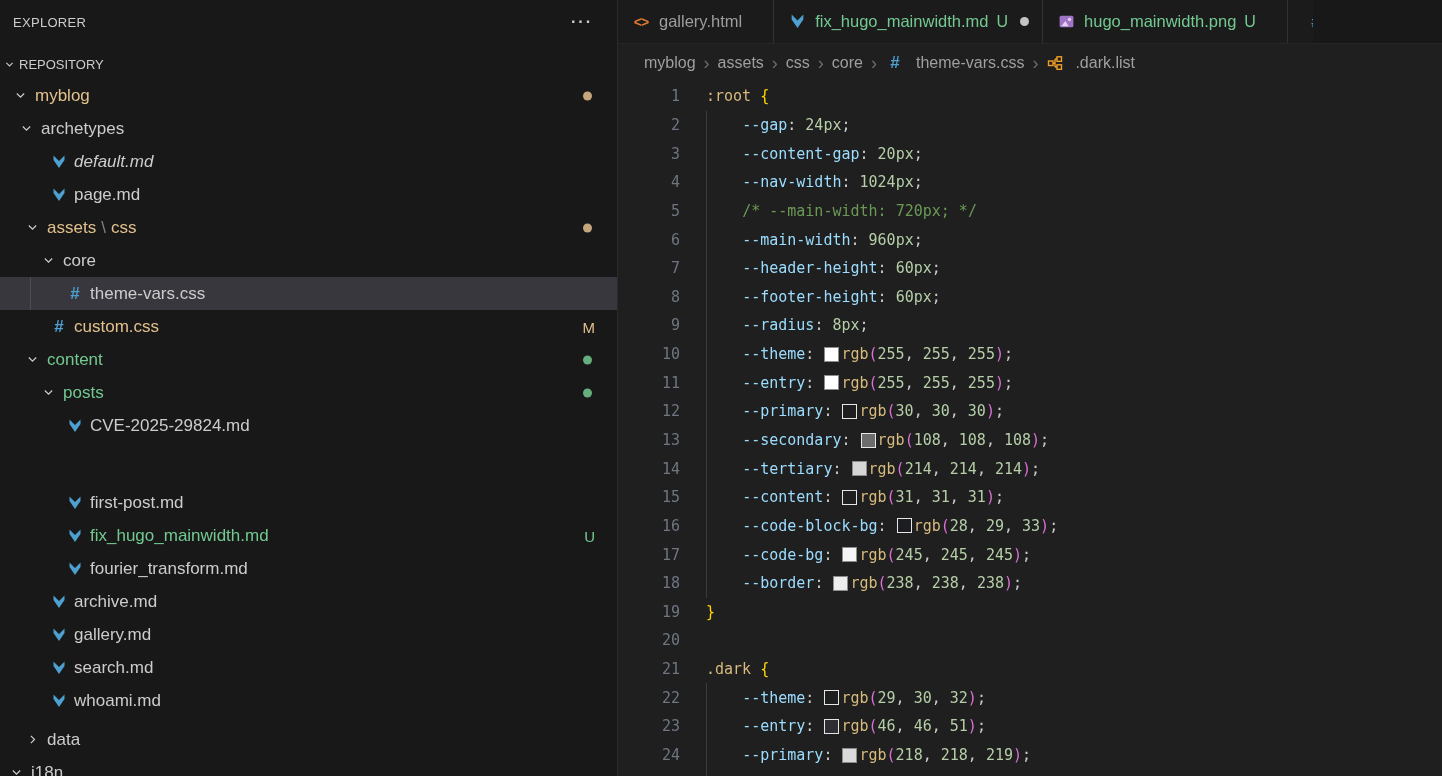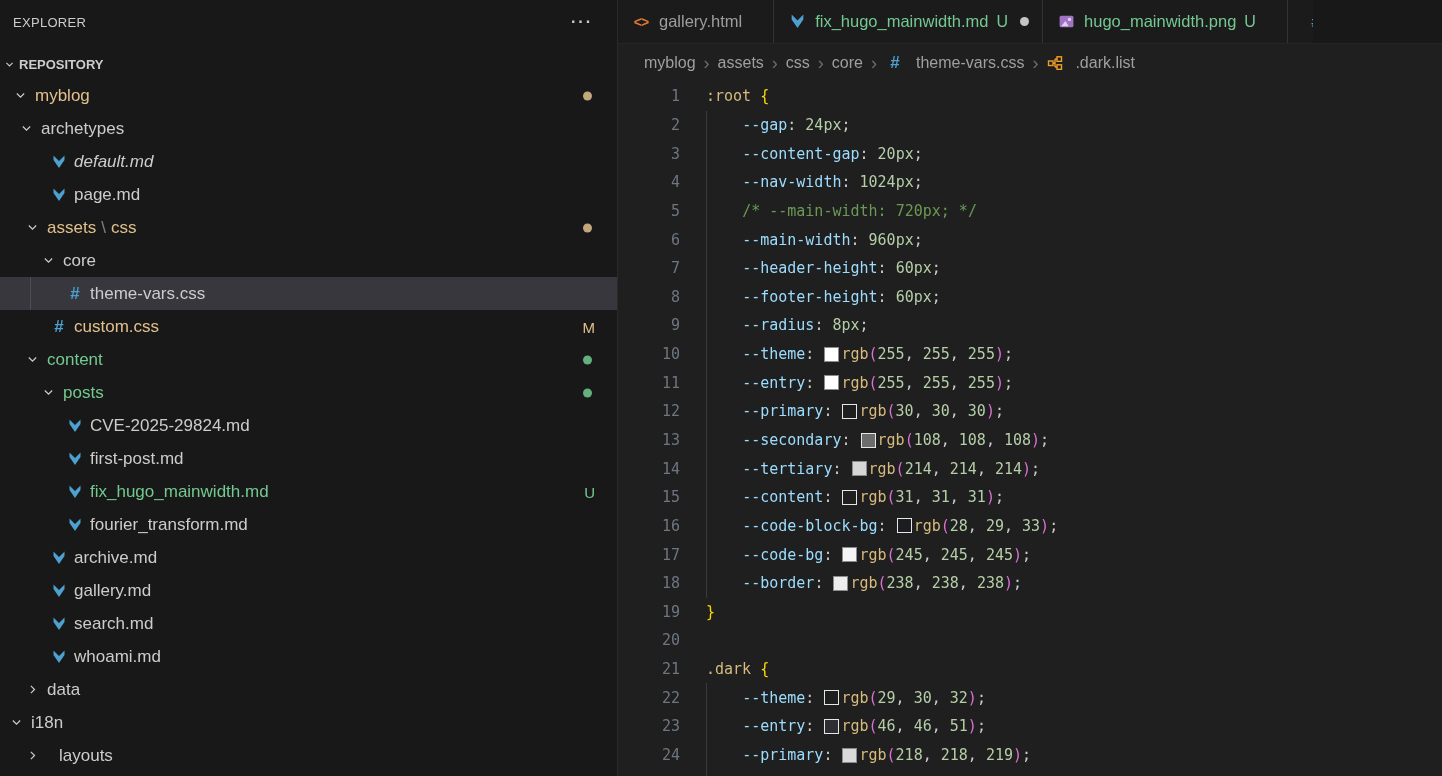--- a/index.html
+++ b/index.html
@@ -8,21 +8,21 @@
        -webkit-font-smoothing:antialiased;cursor:default}
   #app{display:flex;width:100%;height:100%}
 
   
   .sidebar{width:618px;flex:none;background:var(--sidebar_bg,#181818);
            border-right:1px solid #2a2a2a;position:relative;overflow:hidden}
   .sb-header{height:44px;display:flex;align-items:center;justify-content:space-between;padding:0 16px 0 13px}
   .sb-title{font-size:13px;color:#cccccc;letter-spacing:.3px}
   .sb-more{color:#cccccc;font-size:16px;font-weight:bold;letter-spacing:2px;padding:2px 8px;border-radius:4px}
   .sb-section{height:30px;margin-top:5px;display:flex;align-items:center;padding-left:2px}
-  .sb-section-label{font-size:13px;font-weight:700;color:#cccccc;margin-left:2px}
+  .sb-section-label{font-size:13px;font-weight:400;color:#cccccc;margin-left:2px}
   #file-tree{position:relative}
   .tree-row{height:33px;display:flex;align-items:center;position:relative;font-size:17px;color:#cccccc}
   .tree-row.selected{background:var(--selected_row_bg,#37373d)}
   .ticon{display:inline-flex;align-items:center;justify-content:center;width:20px;margin-right:5px;flex:none}
   .ic-css{color:var(--icon_blue,#4da0d0);font-weight:700;font-size:17px;font-family:"Liberation Sans",sans-serif}
   .ic-html{color:var(--icon_orange,#e37933);font-weight:700;font-size:14px;letter-spacing:-1px}
   .git-default{color:#cccccc}
   .git-modified{color:var(--git_modified,#e2c08d)}
   .git-untracked{color:var(--git_untracked,#73c991)}
   .t-sep{color:#818181;margin:0 5px}
@@ -168,21 +168,21 @@
           <span class="badge dot git-bg-untracked"></span>
         </div>
         <div class="tree-row" style="padding-left: 65px;">
           <span class="ticon">
             <svg width="16" height="16" viewBox="0 0 16 16">
               <path d="M2.5 1.5 8 7l5.5-5.5V6L8 14 2.5 6Z" fill="#4da0d0"></path>
             </svg>
           </span>
           <span class="t-label git-default">CVE-2025-29824.md</span>
         </div>
-        <div class="tree-row" style="padding-left: 65px;">
+        <div class="tree-row" style="padding-left: 65px; margin-top: 44px;">
           <span class="ticon">
             <svg width="16" height="16" viewBox="0 0 16 16">
               <path d="M2.5 1.5 8 7l5.5-5.5V6L8 14 2.5 6Z" fill="#4da0d0"></path>
             </svg>
           </span>
           <span class="t-label git-default">first-post.md</span>
         </div>
         <div class="tree-row" style="padding-left: 65px;">
           <span class="ticon">
             <svg width="16" height="16" viewBox="0 0 16 16">
@@ -225,21 +225,21 @@
           <span class="t-label git-default">search.md</span>
         </div>
         <div class="tree-row" style="padding-left: 49px;">
           <span class="ticon">
             <svg width="16" height="16" viewBox="0 0 16 16">
               <path d="M2.5 1.5 8 7l5.5-5.5V6L8 14 2.5 6Z" fill="#4da0d0"></path>
             </svg>
           </span>
           <span class="t-label git-default">whoami.md</span>
         </div>
-        <div class="tree-row" style="padding-left: 22px;">
+        <div class="tree-row" style="padding-left: 22px; margin-top: 6px;">
           <span class="ticon">
             <svg width="13" height="13" viewBox="0 0 16 16">
               <path d="M6 3.5 10.5 8 6 12.5" fill="none" stroke="#cccccc" stroke-width="1.5"></path>
             </svg>
           </span>
           <span class="t-label git-default">data</span>
         </div>
         <div class="tree-row" style="padding-left: 6px;">
           <span class="ticon">
             <svg width="13" height="13" viewBox="0 0 16 16">

